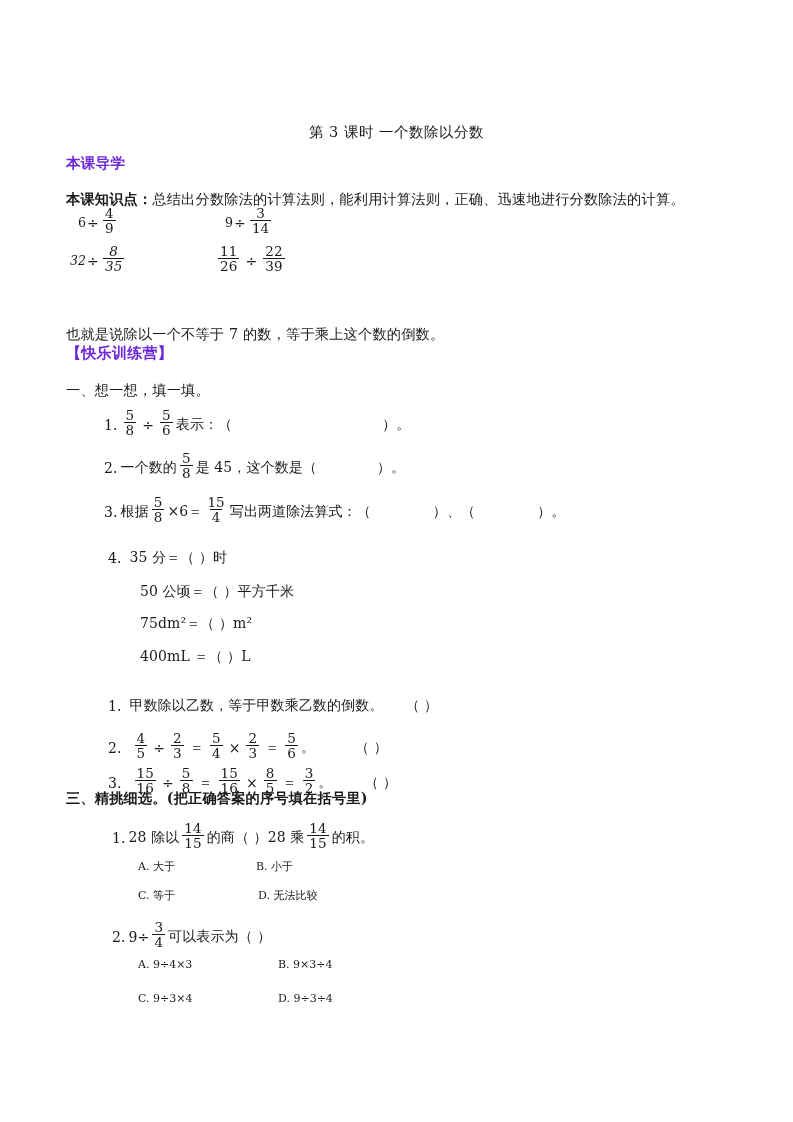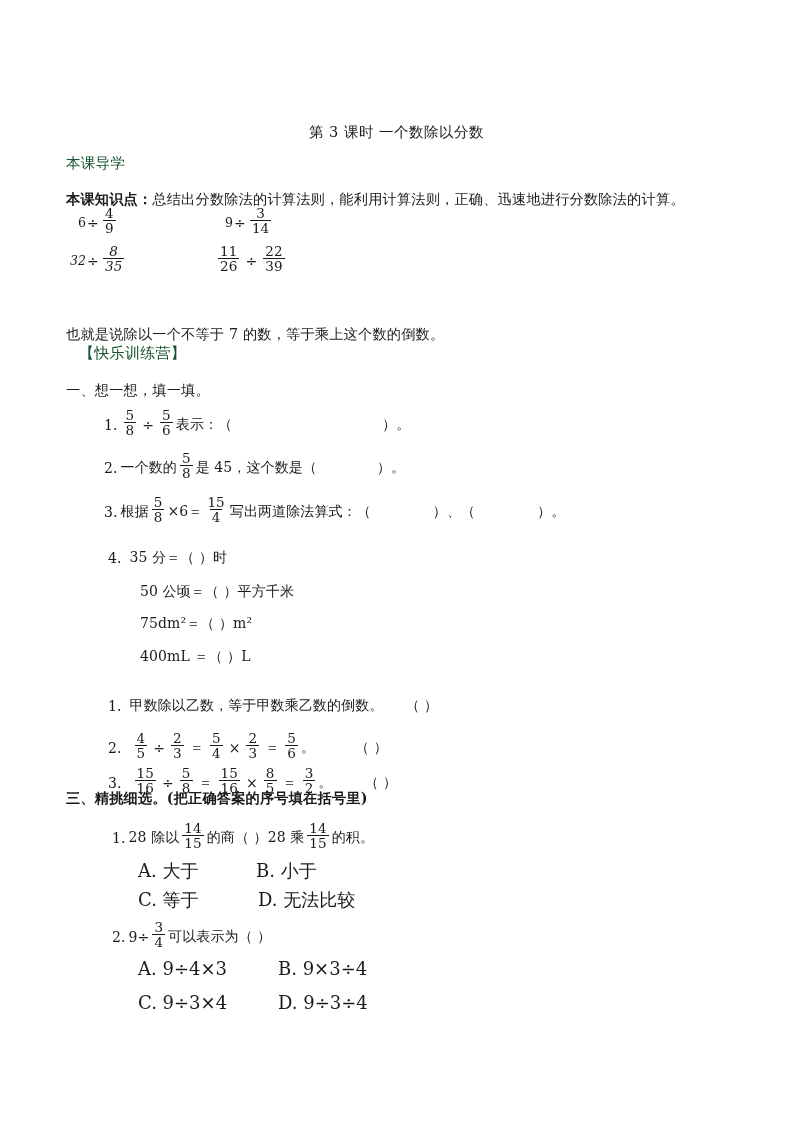--- a/index.html
+++ b/index.html
@@ -29,22 +29,22 @@
     left: 0;
     top: 123px;
     width: 793px;
     text-align: center;
     font-size: 14.5px;
     letter-spacing: 0.5px;
   }
   .red-head {
     position: absolute;
     left: 66px;
-    color: #14532d;
-    font-weight: normal;
+    color: #6d28d9;
+    font-weight: bold;
     font-size: 14.5px;
     letter-spacing: 0.3px;
   }
   .para {
     position: absolute;
     left: 66px;
     font-size: 14.2px;
     line-height: 30px;
     letter-spacing: 0.2px;
   }
@@ -87,21 +87,21 @@
     border-top: 1px solid #1a1a1a;
   }
 
   .op { margin: 0 3px; }
   .opn { margin: 0 1px; }
   .small-int { font-size: 12.5px; }
   .paren-gap { display: inline-block; }
 
   .choice {
     position: absolute;
-    font-size: 18px;
+    font-size: 11px;
     white-space: nowrap;
   }
 </style>
 </head>
 <body>
 
 <div class="page">
 
   <div class="doc-title">第 3 课时   一个数除以分数</div>
 
@@ -143,21 +143,21 @@
     </span>
     <span class="op">÷</span>
     <span class="frac">
       <span class="num">22</span>
       <span class="den">39</span>
     </span>
   </div>
 
   <div class="para" style="top:319px; width:690px;"><span>也就是说除以一个不等于 7 的数，等于乘上这个数的倒数。</span></div>
 
-  <div class="red-head" style="top:344px; font-size:15px;margin-left:13px;">【快乐训练营】</div>
+  <div class="red-head" style="top:344px; font-size:15px;">【快乐训练营】</div>
 
   <div class="sec-head" style="top:381px;">一、想一想，填一填。</div>
 
   <div class="qline" style="left:104px; top:410px;">
     <span class="qnum">1.</span>
     <span class="frac">
       <span class="num">5</span>
       <span class="den">8</span>
     </span>
     <span class="op">÷</span>

